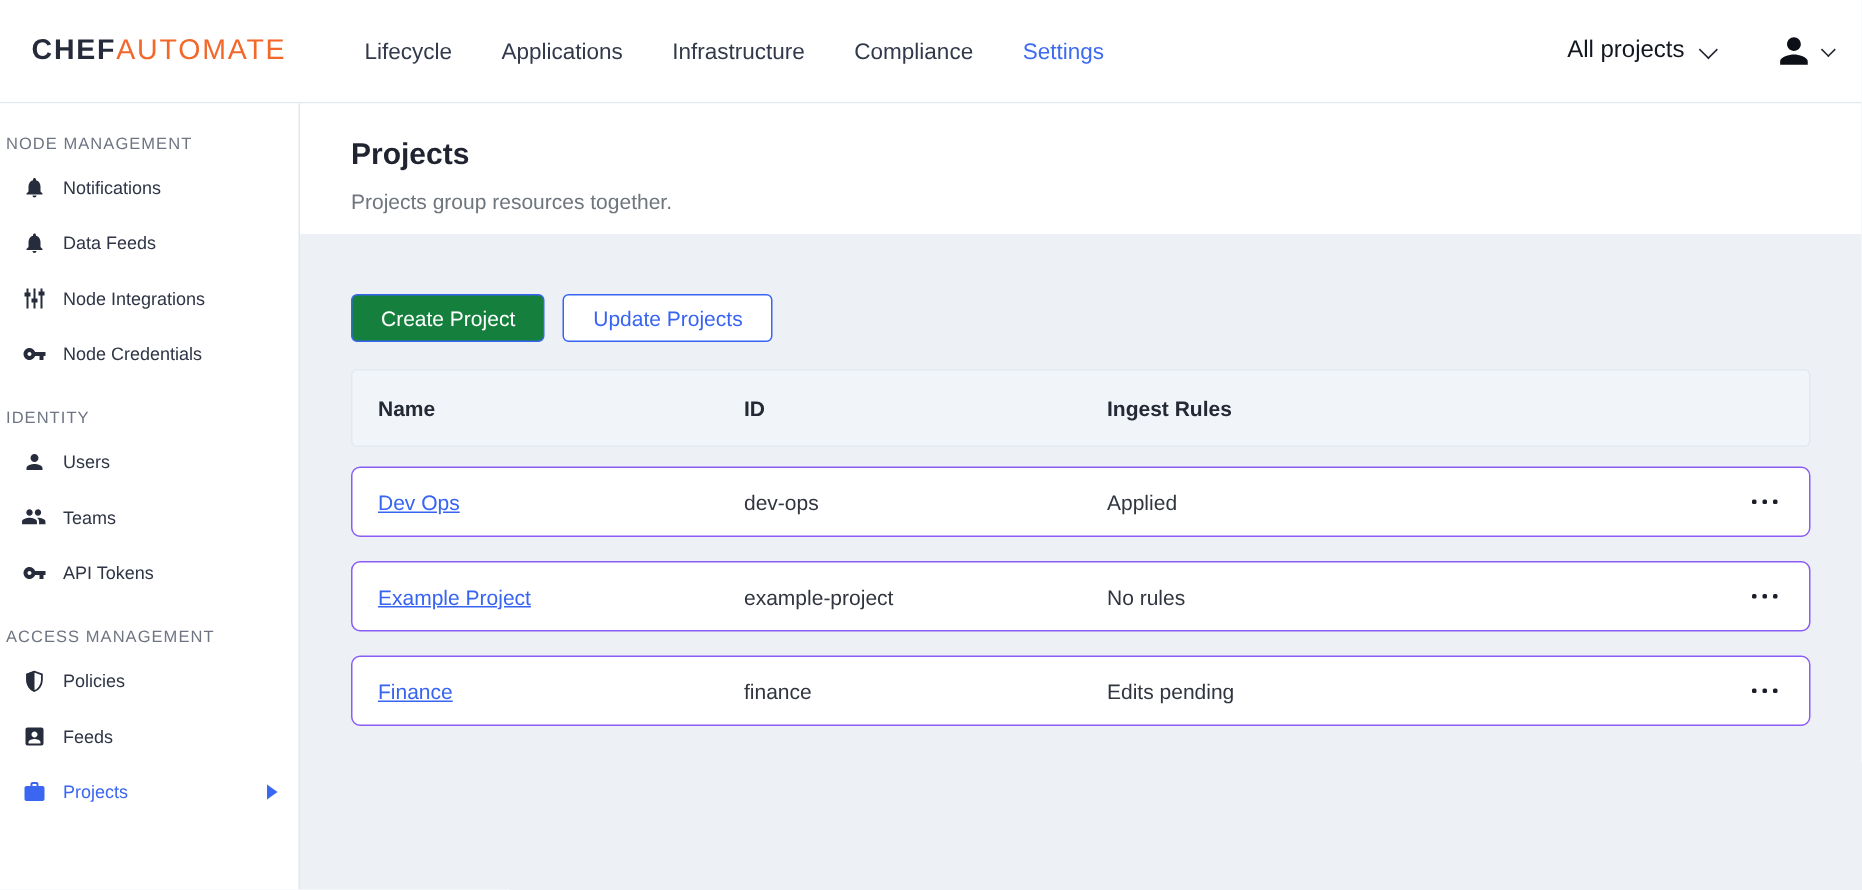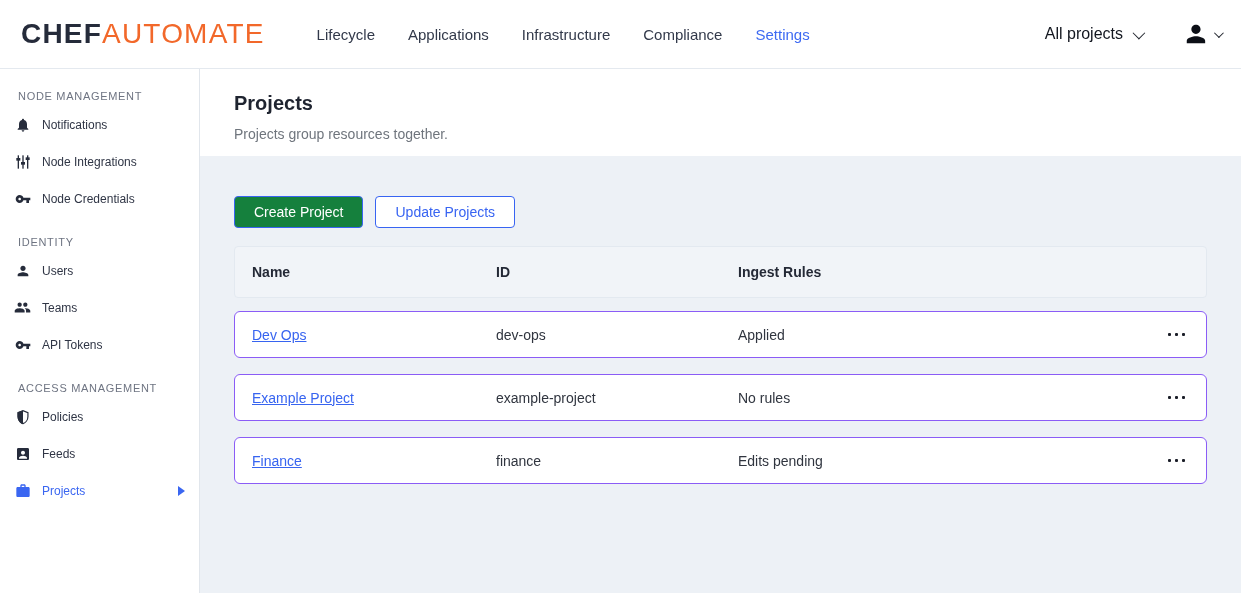--- a/index.html
+++ b/index.html
@@ -2,36 +2,36 @@
 <html><head>
 <meta charset="utf-8">
 <style>
   * { margin:0; padding:0; box-sizing:border-box; }
   html,body { width:1241px; height:593px; }
   body { font-family:"Liberation Sans", sans-serif; background:#ffffff; overflow:hidden; }
   .app { width:1241px; height:593px; display:flex; flex-direction:column; }
 
   
   .topbar { height:69px; flex:0 0 69px; display:flex; align-items:center; padding:0 20px; background:#fff; border-bottom:1px solid #e4e9ef; }
-  .logo { display:flex; align-items:baseline; margin-left:1px; cursor:pointer; letter-spacing:1.2px; font-size:28px; }
+  .logo { display:flex; align-items:baseline; margin-left:1px; cursor:pointer; letter-spacing:1.2px; font-size:19px; }
   .logo .chef { font-weight:800; color:#252b3a; }
   .logo .automate { font-weight:500; color:#f2682a; }
   .topnav { display:flex; align-items:center; margin-left:52px; gap:33px; }
   .topnav .nav-link { font-size:15px; color:#32394a; cursor:pointer; }
   .topnav .nav-link.active { color:#3d6af2; }
   .top-right { margin-left:auto; display:flex; align-items:center; }
   .proj-filter { display:flex; align-items:center; gap:10px; cursor:pointer; }
   .proj-filter .pf-label { font-size:16px; font-weight:400; color:#12161f; }
   .chev { width:9px; height:9px; border-right:1.6px solid #22262f; border-bottom:1.6px solid #22262f; transform:rotate(45deg) translateY(-2px); display:inline-block; }
   .user-menu { display:flex; align-items:center; gap:6px; margin-left:42px; cursor:pointer; color:#0c0f16; }
 
   
   .body { flex:1; display:flex; min-height:0; }
   .sidebar { width:200px; flex:0 0 200px; background:#fff; border-right:1px solid #e1e6ec; padding-top:21px; }
-  .section-title { font-size:11px; color:#6e7482; letter-spacing:.7px; padding:0 18px; margin:0 0 4px; font-weight:400; }
+  .section-title { font-size:11px; color:#6e7482; letter-spacing:.7px; padding:0 4px; margin:0 0 4px; font-weight:400; }
   .section + .section .section-title { margin-top:19px; }
   .side-item { height:37px; display:flex; align-items:center; gap:11px; padding:0 14px; font-size:12px; color:#2f3545; cursor:pointer; }
   .side-item .icn { width:17px; height:17px; flex:0 0 17px; display:flex; align-items:center; justify-content:center; color:#262c3b; }
   .side-item.active { color:#3a66f1; }
   .side-item.active .icn { color:#3a66f1; }
   .expand-arrow { margin-left:auto; width:0; height:0; border-left:7px solid #3a66f1; border-top:5px solid transparent; border-bottom:5px solid transparent; }
 
   .content { flex:1; display:flex; flex-direction:column; background:#edf1f6; min-width:0; }
   .content-head { background:#fff; height:87px; flex:0 0 87px; padding:23px 34px 0; }
   .page-title { font-size:20px; font-weight:700; color:#1f2430; }
@@ -99,20 +99,28 @@
           <span class="icn">
             <svg width="16" height="16" viewBox="0 0 24 24" fill="currentColor">
                 <path d="M12 22c1.1 0 2-.9 2-2h-4c0 1.1.9 2 2 2zm6-6v-5c0-3.07-1.64-5.64-4.5-6.32V4c0-.83-.67-1.5-1.5-1.5s-1.5.67-1.5 1.5v.68C7.63 5.36 6 7.92 6 11v5l-2 2v1h16v-1l-2-2z"></path>
               </svg>
           </span>
           <span>Notifications</span>
         </div>
         <div class="side-item">
           <span class="icn">
             <svg width="16" height="16" viewBox="0 0 24 24" fill="currentColor">
+                <path d="M12 22c1.1 0 2-.9 2-2h-4c0 1.1.9 2 2 2zm6-6v-5c0-3.07-1.64-5.64-4.5-6.32V4c0-.83-.67-1.5-1.5-1.5s-1.5.67-1.5 1.5v.68C7.63 5.36 6 7.92 6 11v5l-2 2v1h16v-1l-2-2z"></path>
+              </svg>
+          </span>
+          <span>Data Feeds</span>
+        </div>
+        <div class="side-item">
+          <span class="icn">
+            <svg width="16" height="16" viewBox="0 0 24 24" fill="currentColor">
                 <rect x="4" y="2" width="2" height="20"></rect>
                 <rect x="11" y="2" width="2" height="20"></rect>
                 <rect x="18" y="2" width="2" height="20"></rect>
                 <rect x="2" y="6" width="6" height="4"></rect>
                 <rect x="9" y="12" width="6" height="4"></rect>
                 <rect x="16" y="5" width="6" height="4"></rect>
               </svg>
           </span>
           <span>Node Integrations</span>
         </div>

